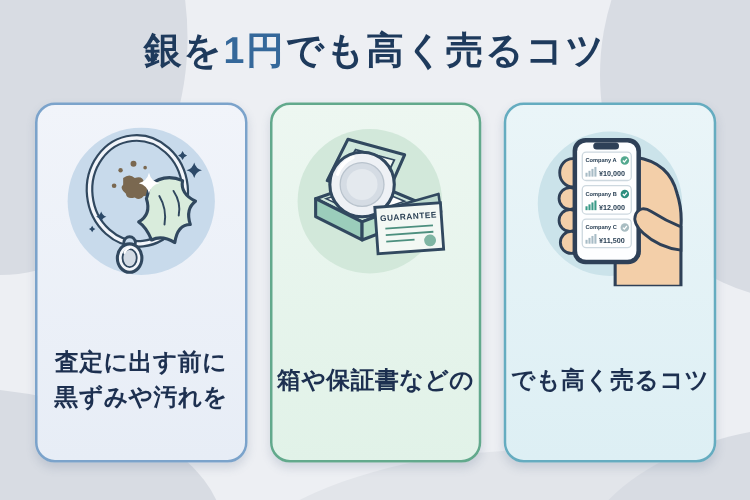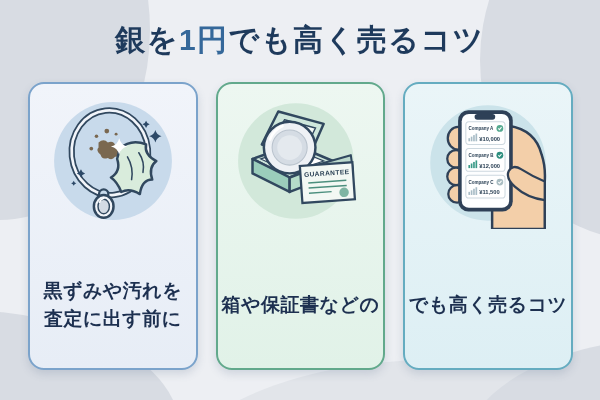--- a/index.html
+++ b/index.html
@@ -92,22 +92,22 @@
           <path d="M66 38 Q67.5 44.5 74 46 Q67.5 47.5 66 54 Q64.5 47.5 58 46 Q64.5 44.5 66 38 Z" fill="#ffffff"></path>
           <g fill="#2c4968">
             <path d="M101 30 Q102.2 34.8 107 36 Q102.2 37.2 101 42 Q99.8 37.2 95 36 Q99.8 34.8 101 30 Z"></path>
             <path d="M92 21 Q92.8 23.7 95.5 24.5 Q92.8 25.3 92 28 Q91.2 25.3 88.5 24.5 Q91.2 23.7 92 21 Z"></path>
             <path d="M29 68 Q29.9 71.1 33 72 Q29.9 72.9 29 76 Q28.1 72.9 25 72 Q28.1 71.1 29 68 Z"></path>
             <path d="M22 79 Q22.6 80.9 24.5 81.5 Q22.6 82.1 22 84 Q21.4 82.1 19.5 81.5 Q21.4 80.9 22 79 Z"></path>
           </g>
         </svg>
       </div>
       <div class="tip-text">
+        <div>査定に出す前に</div>
         <div>黒ずみや汚れを</div>
-        <div>査定に出す前に</div>
       </div>
     </div>
 
     <div class="card card-2">
       <div class="illus">
         <svg width="130" height="124" viewBox="0 0 126 120">
           <circle cx="58" cy="60" r="56" fill="#d2e8da"></circle>
           <g>
             <polygon points="41,12 85,24 70,58 25,44" fill="#cfe7dc" stroke="#31485f" stroke-width="2.4" stroke-linejoin="round"></polygon>
             <polygon points="47,20 77,28 66,51 34,42" fill="#f3f8f5" stroke="#31485f" stroke-width="1.4"></polygon>

